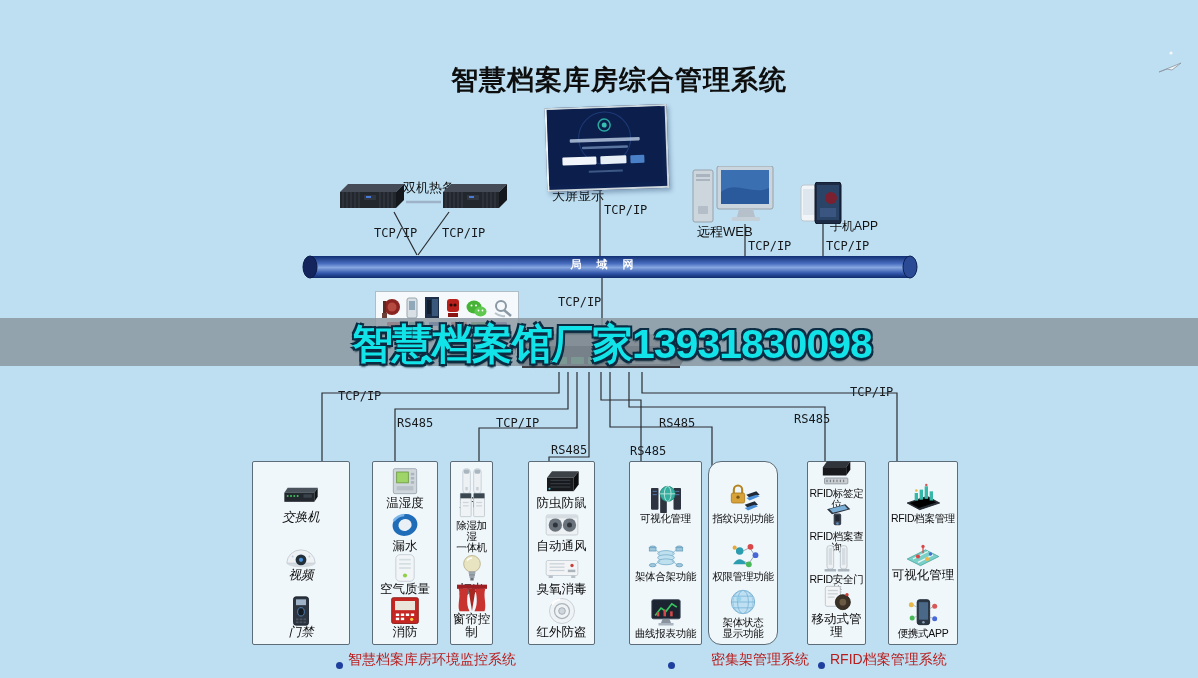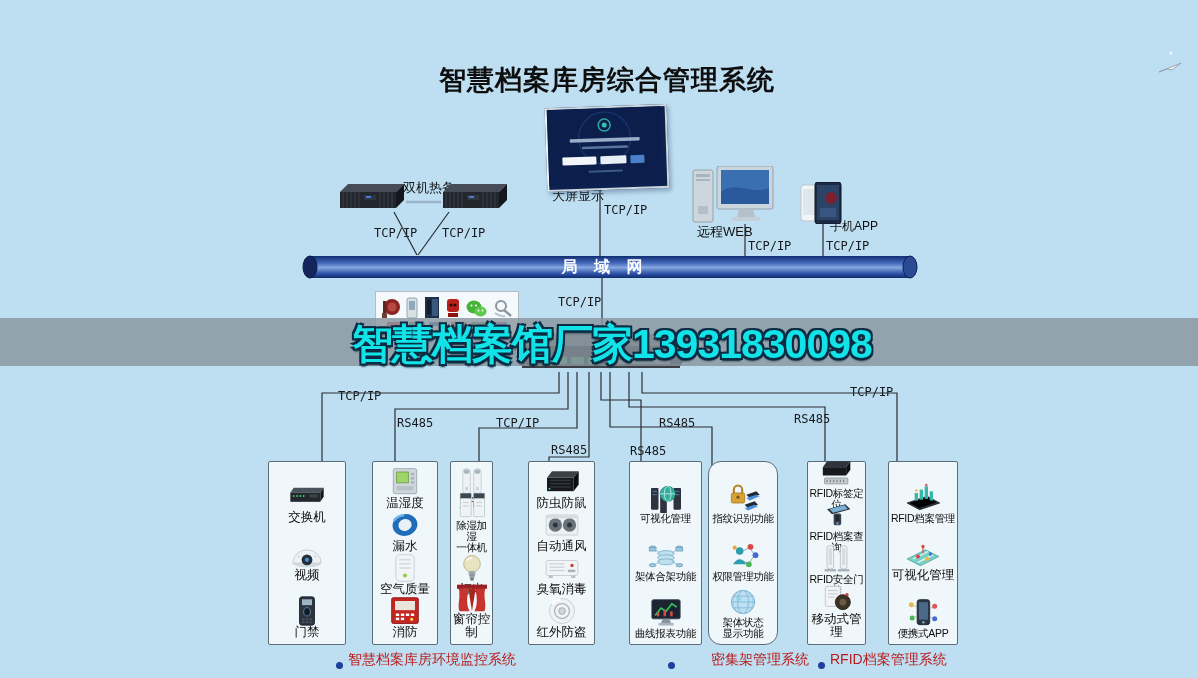--- a/index.html
+++ b/index.html
@@ -1,24 +1,24 @@
 <!DOCTYPE html>
 <html><head>
 <meta charset="utf-8">
 <style>
   html,body{margin:0;padding:0;}
   body{width:1198px;height:678px;font-family:"Liberation Sans","DejaVu Sans",sans-serif;}
   #canvas{position:relative;width:1198px;height:678px;background:#bedff2;overflow:hidden;}
   .abs{position:absolute;}
-  #title{left:439px;top:62px;width:360px;font-size:27px;font-weight:bold;color:#0e0e0e;letter-spacing:1px;}
+  #title{left:439px;top:62px;width:360px;text-align:center;font-size:27px;font-weight:bold;color:#0e0e0e;letter-spacing:1px;}
   
   .wire-label{position:absolute;font-family:"DejaVu Sans Mono","Liberation Mono",monospace;font-size:12px;color:#17191c;white-space:nowrap;}
   .node-label{position:absolute;font-size:13px;color:#101010;white-space:nowrap;}
   
-  #lan-label{left:505px;top:257px;width:200px;text-align:center;font-size:16px;font-weight:bold;color:#fff;letter-spacing:6px;z-index:6;}
+  #lan-label{left:505px;top:257px;width:200px;text-align:center;font-size:11px;font-weight:bold;color:#fff;letter-spacing:6px;z-index:6;}
   
   .dev{position:absolute;z-index:4;}
   #big-screen{left:546px;top:106px;width:118px;height:80px;background:#0d2150;border:2px solid #cdd7de;border-left-color:#eef3f6;box-shadow:2px 3px 4px rgba(30,60,100,.35);transform:rotate(-2deg);}
   
   #icon-box{left:375px;top:291px;width:142px;height:45px;background:#f5f9fb;border:1px solid #aebdc6;z-index:4;display:flex;flex-direction:column;align-items:center;}
   #icon-box .row{display:flex;gap:5px;margin-top:3px;align-items:flex-end;height:24px;}
   #icon-box .tiny-row{display:flex;gap:4px;margin-top:3px;}
   #icon-box .tiny-row i{display:block;height:4px;border-radius:1px;}
   
   #wm-band{left:0;top:318px;width:1198px;height:48px;background:rgba(138,150,159,.82);z-index:8;}
@@ -241,21 +241,21 @@
       <div class="wire-label" style="left: 338px; top: 389px;">TCP/IP</div>
       <div class="wire-label" style="left: 397px; top: 416px;">RS485</div>
       <div class="wire-label" style="left: 496px; top: 416px;">TCP/IP</div>
       <div class="wire-label" style="left: 551px; top: 443px;">RS485</div>
       <div class="wire-label" style="left: 630px; top: 444px;">RS485</div>
       <div class="wire-label" style="left: 659px; top: 416px;">RS485</div>
       <div class="wire-label" style="left: 794px; top: 412px;">RS485</div>
       <div class="wire-label" style="left: 850px; top: 385px;">TCP/IP</div>
     </div>
   <div id="groups">
-      <div class="col-box" style="left: 268px; width: 78px;">
+      <div class="col-box" style="left: 252px; width: 98px; font-style: italic;">
         <div class="item">
           <div class="icon">
             <svg viewBox="0 0 48 36">
               <polygon points="8,8 44,8 40,14 4,14" fill="#4a525c"></polygon>
               <rect x="4" y="14" width="36" height="11" fill="#23282e"></rect>
               <polygon points="44,8 44,19 40,25 40,14" fill="#111418"></polygon>
               <g fill="#46d068">
                 <rect x="7" y="17" width="2" height="2"></rect>
                 <rect x="11" y="17" width="2" height="2"></rect>
                 <rect x="15" y="17" width="2" height="2"></rect>

